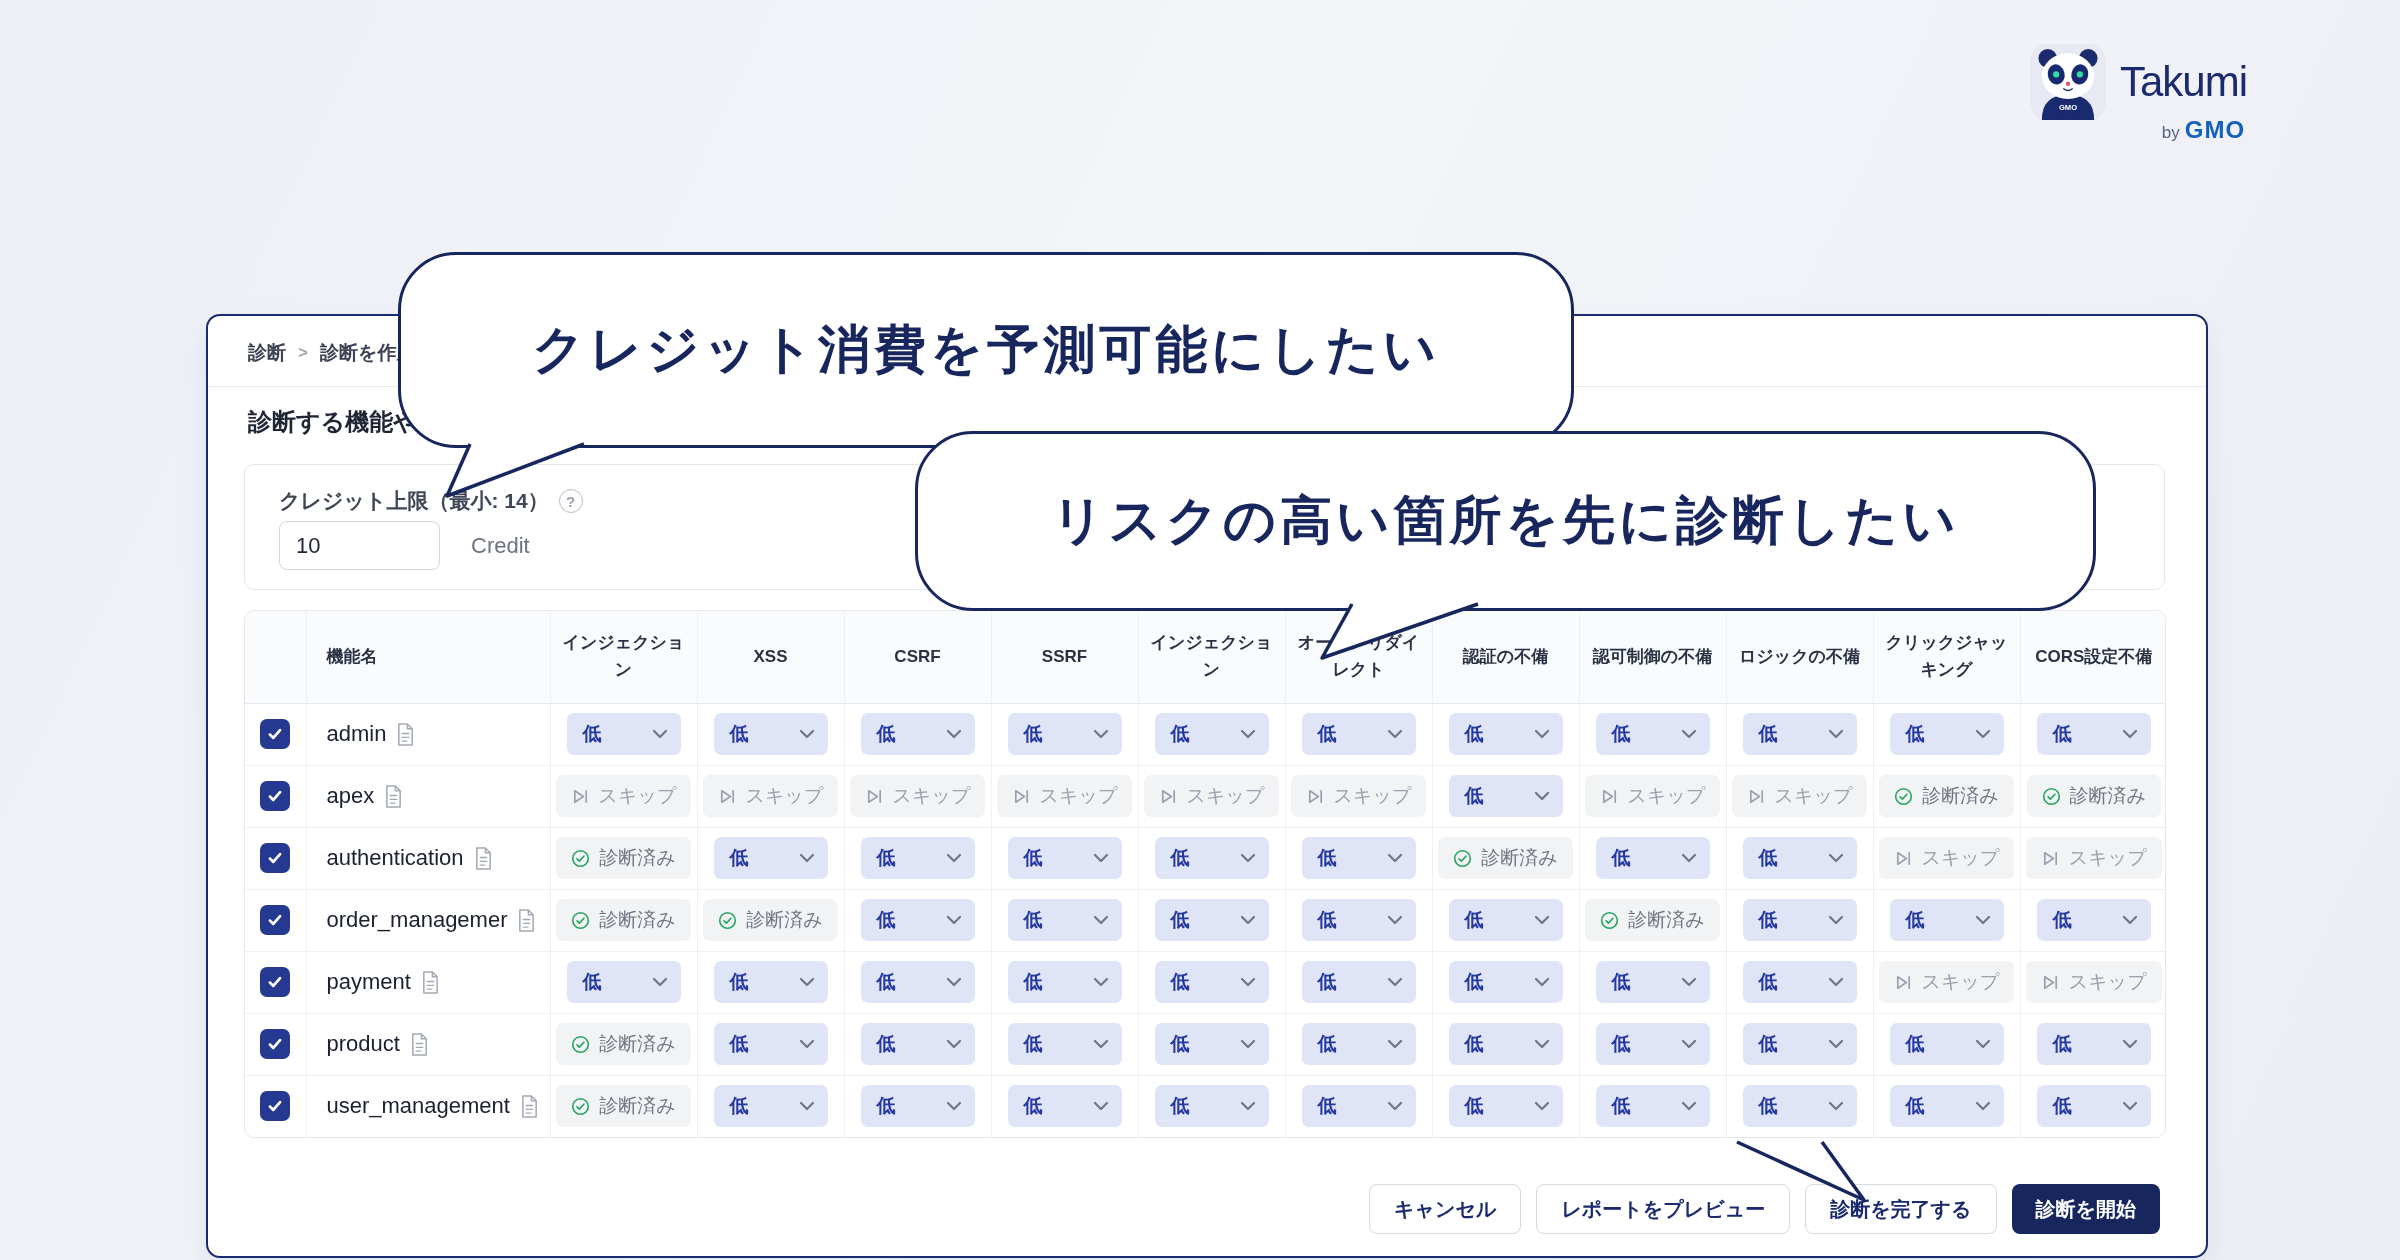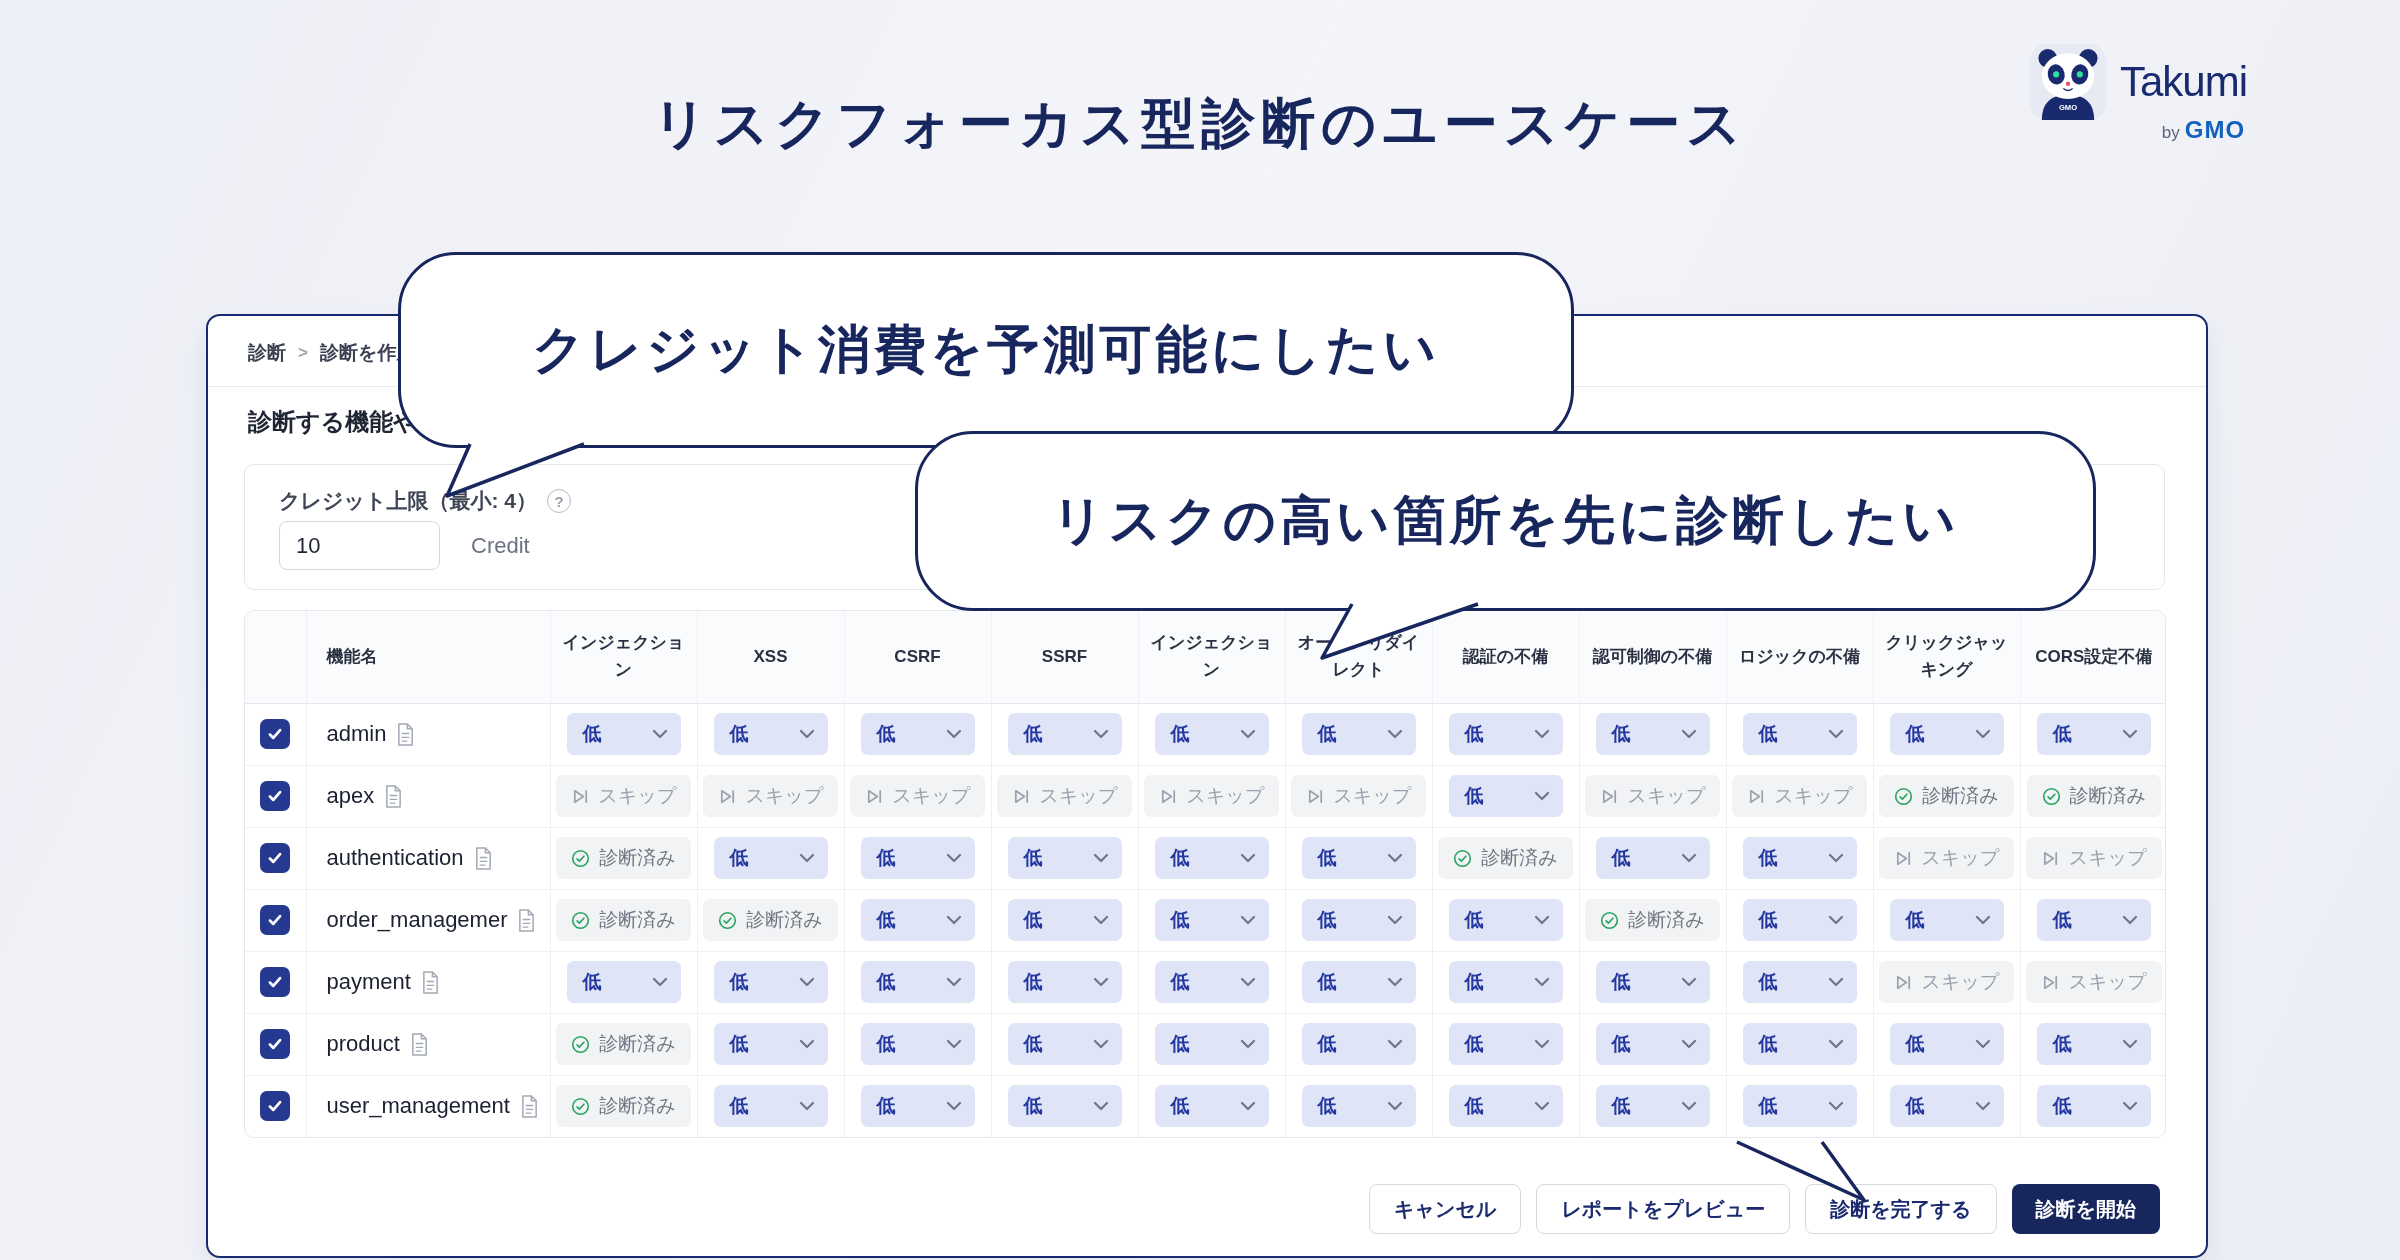--- a/index.html
+++ b/index.html
@@ -89,21 +89,20 @@
   .tail { position:absolute; z-index:6; }
   .tail-1 { left:430px; top:438px; }
   .tail-2 { left:1300px; top:598px; }
   .tail-3 { left:1720px; top:1136px; }
 </style>
 </head>
 <body>
 
 <div id="screen">
 
-  <h1 class="page-title">リスクフォーカス型診断のユースケース</h1>
 
   <div class="logo">
     <svg class="logo-mark" viewBox="0 0 90 90">
       <rect x="0" y="0" width="90" height="90" rx="20" fill="#e7e9f3"></rect>
       <circle cx="21" cy="17" r="11" fill="#1a2a6e"></circle>
       <circle cx="69" cy="17" r="11" fill="#1a2a6e"></circle>
       <path d="M14,90 Q14,60 45,60 Q76,60 76,90 Z" fill="#1a2a6e"></path>
       <path d="M33,62 Q45,72 57,62 L57,90 L33,90 Z" fill="#1a2a6e"></path>
       <ellipse cx="45" cy="38" rx="31" ry="27" fill="#ffffff"></ellipse>
       <ellipse cx="31" cy="36" rx="10" ry="12" fill="#1a2a6e" transform="rotate(-12 31 36)"></ellipse>
@@ -126,21 +125,21 @@
     <div class="breadcrumb">
       <span>診断</span>
       <span class="sep">&gt;</span>
       <span>診断を作成</span>
     </div>
     <div class="card-divider"></div>
     <div class="section-title">診断する機能や観点、</div>
 
     <div class="credit-box">
       <div class="credit-label-row">
-        <span class="credit-label">クレジット上限（最小: 4）</span>
+        <span class="credit-label">クレジット上限（最小: 14）</span>
         <span class="help-icon">?</span>
       </div>
       <div class="credit-input-row">
         <input class="credit-input" value="10" style="">
         <span class="credit-unit">Credit</span>
       </div>
     </div>
 
     <div class="table-wrap">
       <table id="diag-table">

